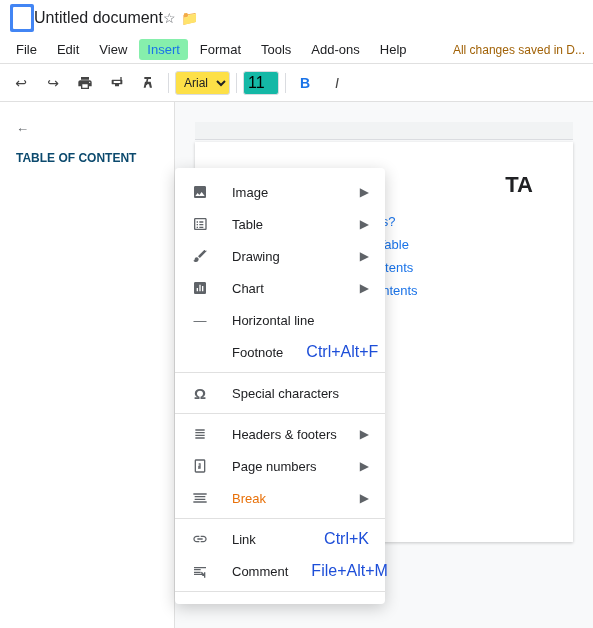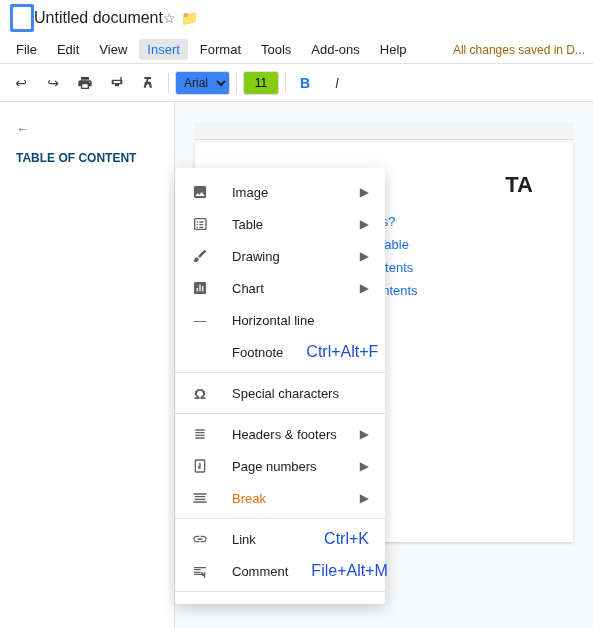--- a/index.html
+++ b/index.html
@@ -58,21 +58,21 @@
       border-bottom: 1px solid #e0e0e0;
     }
     .menu-item {
       padding: 3px 8px;
       cursor: pointer;
       border-radius: 3px;
       color: #202124;
       font-size: 13px;
     }
     .menu-item.active {
-      background: #e5e5e5;
+      background: #86efac;
       color: #1a73e8;
     }
     .menu-saved {
       margin-left: auto;
       color: #a16207;
       font-size: 12px;
     }
 
     
     .toolbar {
@@ -94,31 +94,30 @@
       cursor: pointer;
       color: #444;
       font-size: 14px;
     }
     .font-select {
       border: 1px solid #dadce0;
       border-radius: 3px;
       padding: 2px 4px;
       font-size: 12px;
       color: #202124;
-      background: #3b82f6;
+      background: #fde047;
       height: 24px;
     }
     .font-size {
       border: 1px solid #dadce0;
       border-radius: 3px;
       padding: 2px 4px;
-      font-size: 12px;
+      font-size: 16px;
       width: 36px;
-      text-align: center;
-      background: #84cc16;
+      background: #14b8a6;
       height: 24px;
     }
     .bold-btn { font-weight: bold; color: #1a73e8; }
     .italic-btn { font-style: italic; }
     .separator {
       width: 1px;
       height: 20px;
       background: #dadce0;
     }
 

